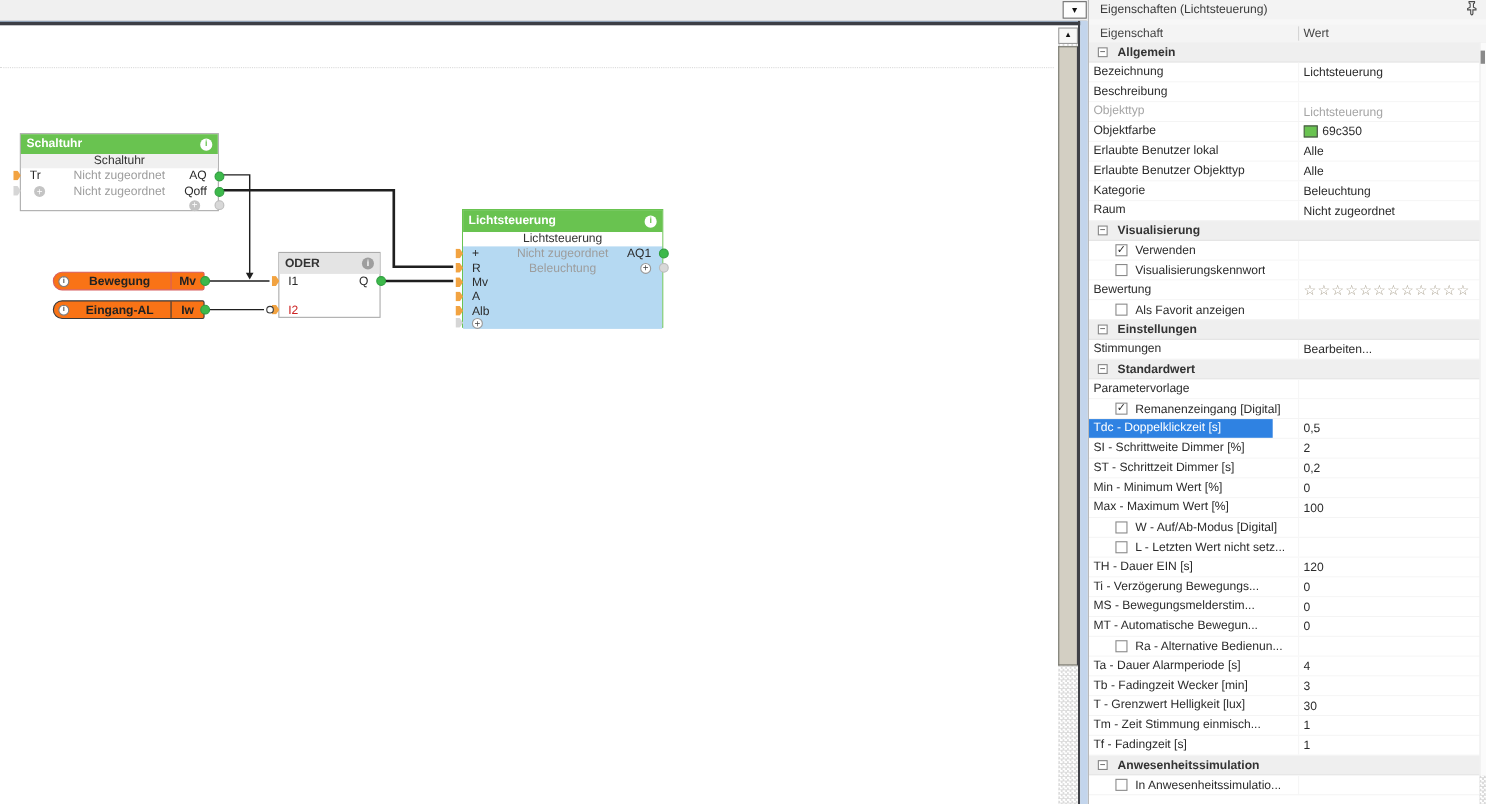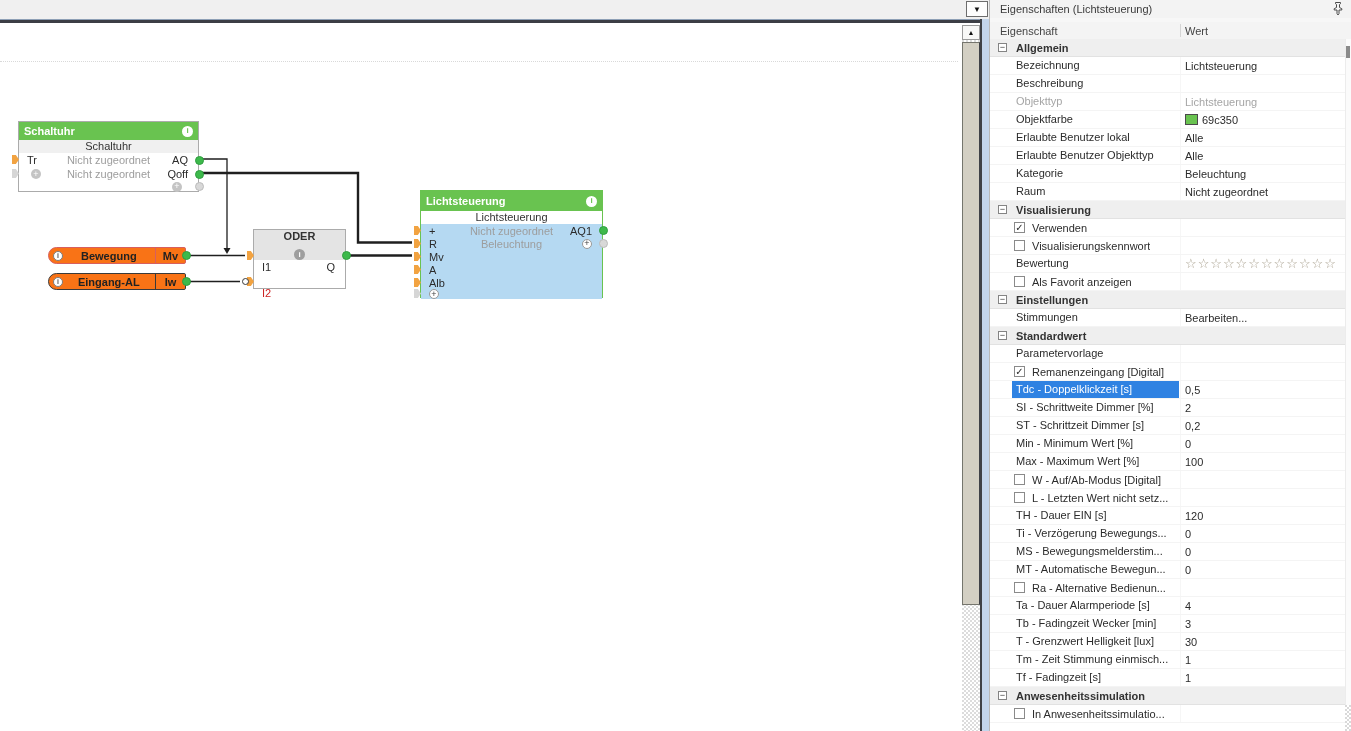--- a/index.html
+++ b/index.html
@@ -61,21 +61,21 @@
   
   #blk-licht{left:420px;top:190px;width:183px;height:108px;border-color:#69c350;}
   #blk-licht .hdr{height:20px;}
   #blk-licht .subrow{background:#fff;}
   #blk-licht .body{background:#b5d9f2;}
   #blk-licht .brow{height:13px;}
   #blk-licht .rowlast{height:10px;display:flex;align-items:center;padding-left:8px;}
 
   
   #blk-oder{left:253px;top:229px;width:93px;height:60px;}
-  #blk-oder .hdr{height:30px;flex-direction:column;}
+  #blk-oder .hdr{height:19px;}
   #blk-oder .brow{height:14px;}
   #blk-oder .spacer{height:12px;}
   .red{color:#cc2222;}
 
   
   .pill{position:absolute;height:17px;width:138px;background:#f97316;display:flex;align-items:center;
         border:1.4px solid #d75f5f;border-radius:9px 2px 2px 9px;box-sizing:border-box;font-weight:bold;color:#222;}
   .pill .plabel2{flex:1;text-align:center;overflow:hidden;white-space:nowrap;}
   .pill .pdiv{width:1.4px;height:100%;background:#d75f5f;}
   .pill .pout{width:29px;text-align:center;}
@@ -96,21 +96,21 @@
   .pcolhdr .c1{margin-left:10px;}
   .pcolhdr .c2{position:absolute;left:195px;}
   .pcolhdr::after{content:'';position:absolute;left:190px;top:2px;bottom:2px;width:1px;background:#d5d5d5;}
   #prows{position:absolute;left:0;top:39px;right:5px;}
   .prow{position:relative;height:17px;display:flex;align-items:center;border-bottom:1px solid #f4f4f4;background:#fff;}
   .prow.section{background:#efefef;border-bottom:1px solid #e2e2e2;font-weight:bold;color:#333;}
   .prow:not(.section)::after{content:'';position:absolute;left:190px;top:0;bottom:0;width:1px;background:#f6f6f6;}
   .expbox{margin-left:8px;width:9px;height:9px;border:1px solid #848484;background:#fff;box-sizing:border-box;
         display:flex;align-items:center;justify-content:center;font-size:9px;line-height:7px;color:#333;font-weight:normal;}
   .slabel{margin-left:9px;}
-  .plabel{margin-left:22px;padding-left:4px;width:163px;height:17px;line-height:17px;overflow:hidden;white-space:nowrap;}
+  .plabel{padding-left:4px;width:163px;height:17px;line-height:17px;overflow:hidden;white-space:nowrap;}
   .prow.sel .plabel{background:#2f82e2;color:#fff;}
   .gray{color:#a5a5a5;}
   .cb{margin-left:24px;width:11px;height:11px;border:1px solid #8a8a8a;background:#fff;box-sizing:border-box;
         display:flex;align-items:center;justify-content:center;font-size:10px;color:#2b2b2b;line-height:1;}
   .clabel{margin-left:7px;white-space:nowrap;overflow:hidden;}
   .vcell{position:absolute;left:195px;right:0;top:0;bottom:0;display:flex;align-items:center;overflow:hidden;}
   .vtext.b{font-weight:normal;}
   .swatch{width:13px;height:11px;border:1px solid #4a4a4a;box-sizing:border-box;margin-right:4px;}
   .stars{font-size:13px;color:#a89f8d;letter-spacing:1px;line-height:1;}
   .pscroll-line{position:absolute;right:0;top:39px;width:5px;bottom:0;background:#fbfbfb;border-left:1px solid #ececec;}

